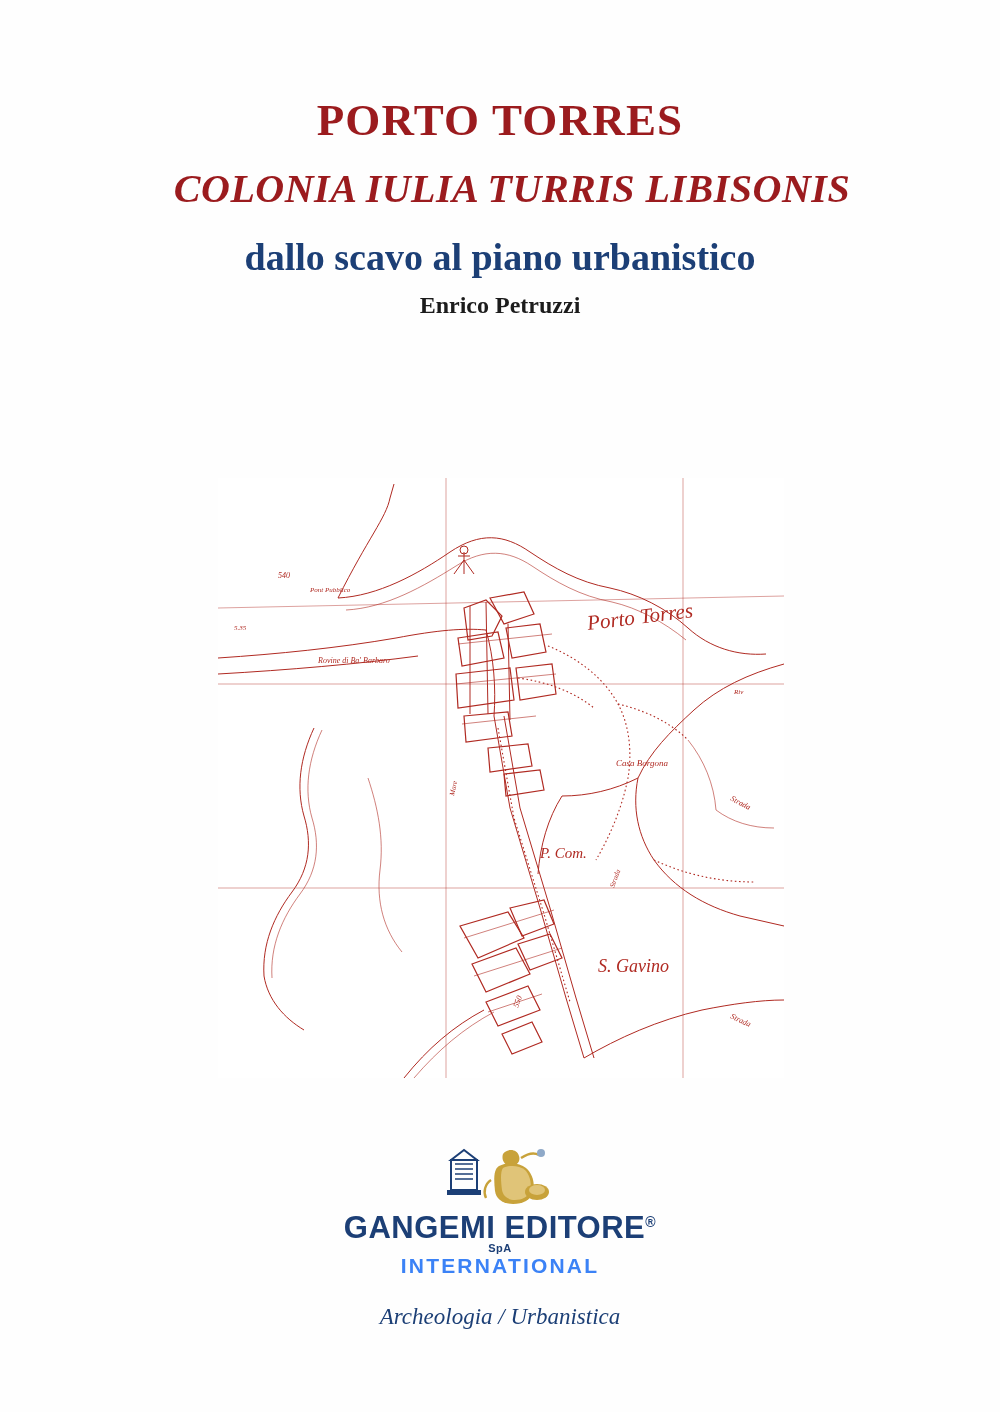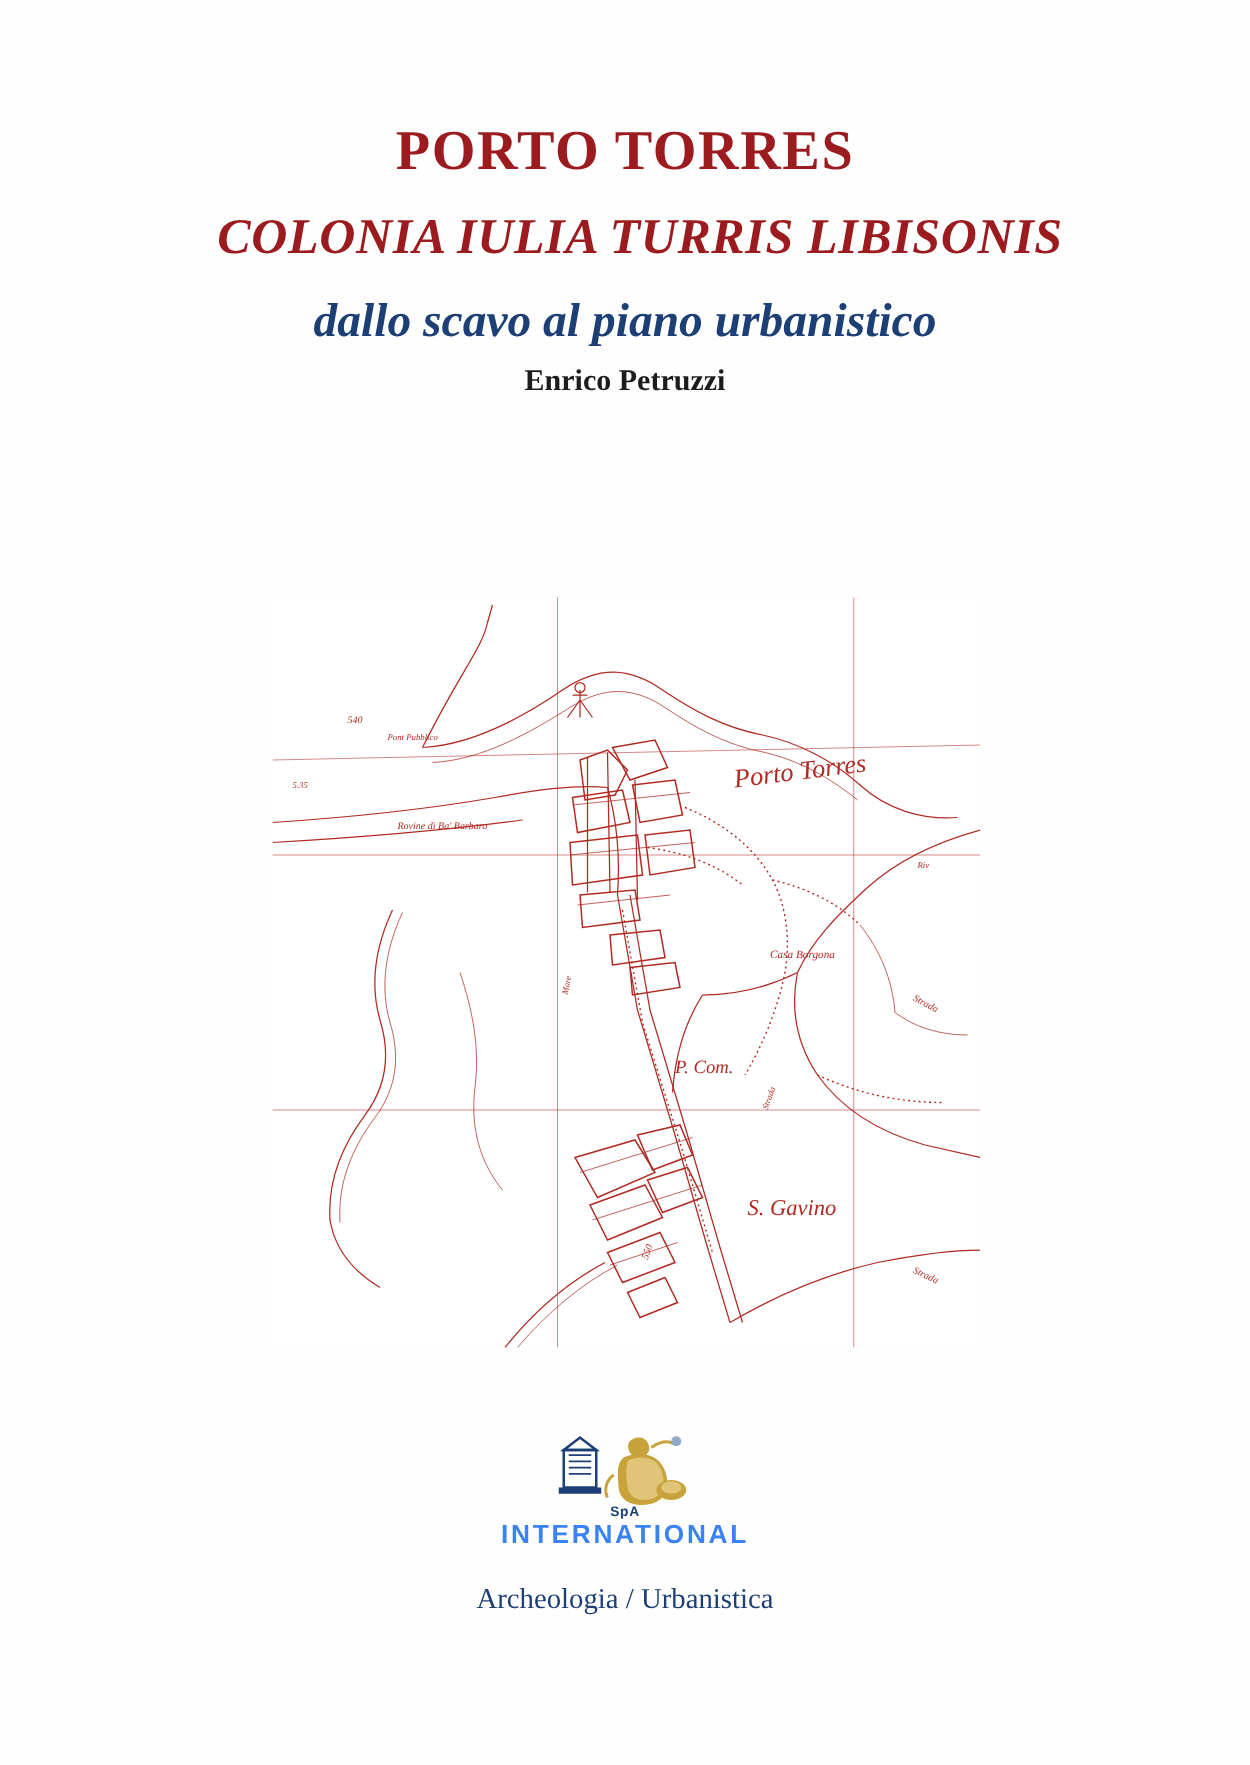--- a/index.html
+++ b/index.html
@@ -45,21 +45,20 @@
     line-height: 1.2;
     margin: 18px 0 16px 0;
     padding-left: 24px;
   }
   .title-tag {
     font-size: 38px;
     font-weight: bold;
     color: #1c3f76;
     margin: 22px 0 0 0;
     line-height: 1.2;
-    font-style: italic;
   }
   .byline-di {
     font-size: 22px;
     font-style: italic;
     color: #1c1c1c;
     margin: 32px 0 0 0;
   }
   .byline-author {
     font-size: 24px;
     font-weight: bold;
@@ -119,20 +118,21 @@
   .pub-intl {
     font-family: "Liberation Sans", sans-serif;
     font-size: 21px;
     font-weight: bold;
     color: #3b82f6;
     letter-spacing: 2.2px;
     margin: 0;
   }
   .pub-series {
     font-size: 23px;
+    font-style: italic;
     color: #1c3f76;
     margin: 26px 0 0 0;
   }
 </style>
 </head>
 <body>
 
 <div class="page">
 
   <div class="title-block">
@@ -249,18 +249,19 @@
 
       <path d="M78,14 c5,-6 14,-5 16,2 c2,6 -3,10 -8,10 c-6,0 -10,-6 -8,-12 z" fill="#c8a23a"></path>
       <path d="M74,26 c8,-4 20,-4 27,2 c7,6 9,16 7,24 c-2,8 -10,12 -20,12 c-10,0 -17,-5 -18,-13 c-1,-10 -2,-21 4,-25 z" fill="#c8a23a"></path>
       <path d="M78,28 c6,-3 16,-3 22,2 c5,5 7,14 5,21 c-2,6 -8,9 -15,9 c-7,0 -12,-4 -13,-10 c-1,-8 -2,-18 1,-22 z" fill="#e0c478"></path>
       <path d="M96,18 c6,-4 13,-6 18,-3" fill="none" stroke="#c8a23a" stroke-width="2.4"></path>
       <circle cx="116" cy="13" r="4" fill="#8fa9c8"></circle>
       <path d="M66,40 c-6,4 -8,12 -5,18" fill="none" stroke="#c8a23a" stroke-width="2.4"></path>
       <ellipse cx="112" cy="52" rx="12" ry="8" fill="#c8a23a"></ellipse>
       <ellipse cx="112" cy="50" rx="8" ry="5" fill="#e0c478"></ellipse>
     </svg>
+    <p class="pub-name"><span>GANGEMI EDITORE</span><span class="reg">®</span></p>
     <p class="pub-spa">SpA</p>
     <p class="pub-intl">INTERNATIONAL</p>
     <p class="pub-series">Archeologia / Urbanistica</p>
   </div>
 
 </div>
 
 </body></html>

